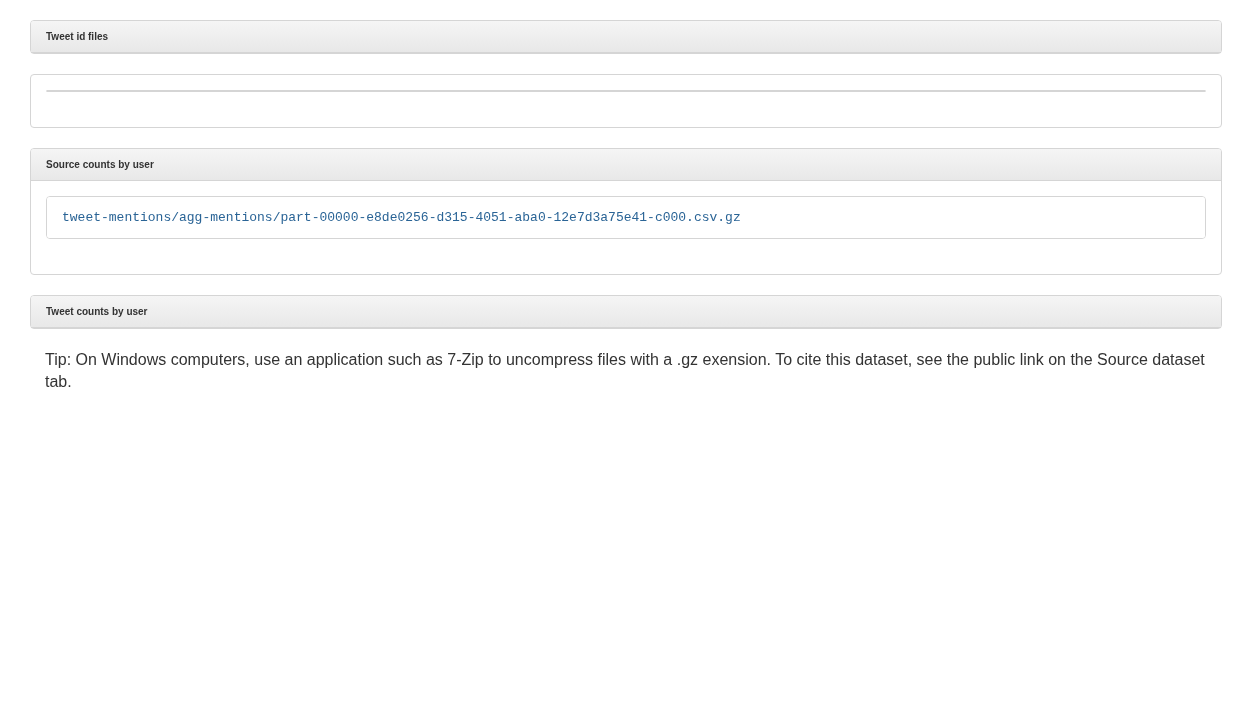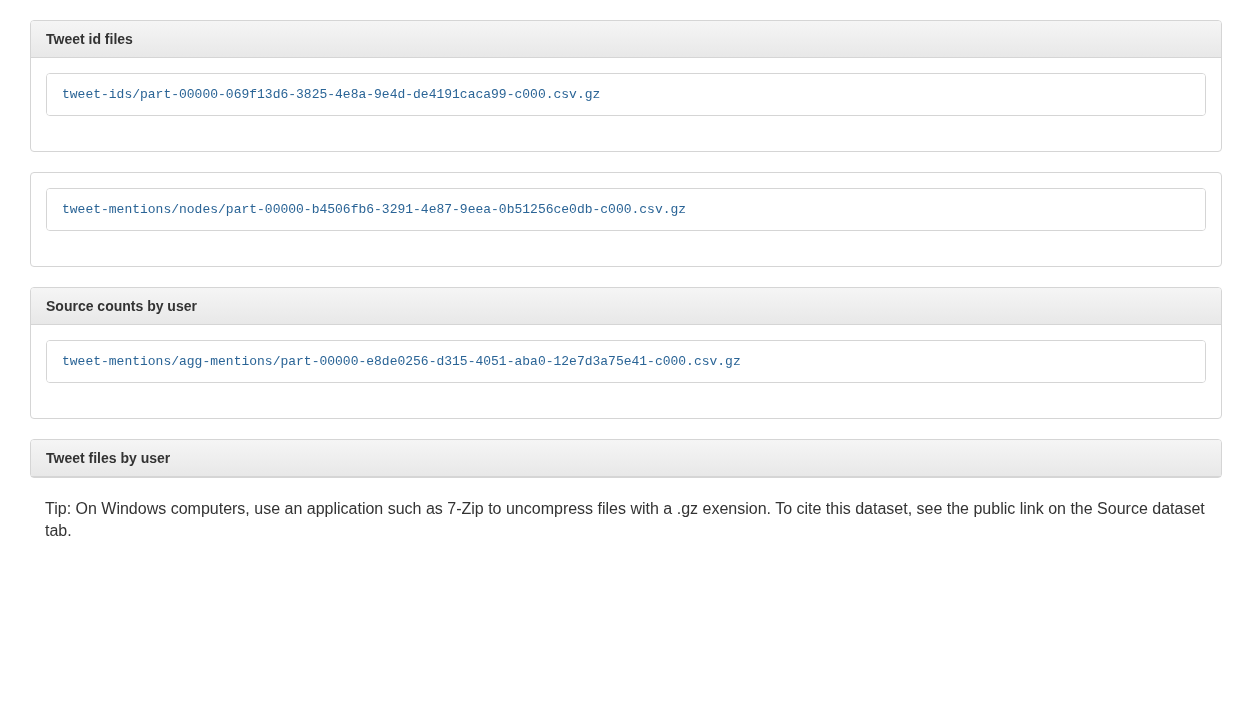--- a/index.html
+++ b/index.html
@@ -19,21 +19,21 @@
       background-color: #fff;
       border: 1px solid #d5d5d5;
       border-radius: 4px;
     }
     .panel-heading {
       padding: 10px 15px;
       border-bottom: 1px solid #d5d5d5;
       border-top-left-radius: 3px;
       border-top-right-radius: 3px;
       background-image: linear-gradient(to bottom, #f5f5f5 0%, #e8e8e8 100%);
-      font-size: 14px;
+      font-size: 10px;
       font-weight: 700;
       color: #333;
     }
     .panel-body {
       padding: 15px;
     }
     .list-group {
       margin-bottom: 20px;
       padding-left: 0;
       border: 1px solid #d5d5d5;
@@ -59,41 +59,35 @@
       font-size: 16px;
       color: #333;
       line-height: 1.4;
     }
   </style>
 </head>
 <body>
 
 <div class="panel">
   <div class="panel-heading">Tweet id files</div>
-  <div class="panel-body">
-    <div class="list-group">
-      <a class="list-group-item">tweet-ids/part-00000-069f13d6-3825-4e8a-9e4d-de4191caca99-c000.csv.gz</a>
-    </div>
-  </div>
 </div>
 
 <div class="panel">
   <div class="panel-body">
     <div class="list-group">
-      <a class="list-group-item">tweet-mentions/nodes/part-00000-b4506fb6-3291-4e87-9eea-0b51256ce0db-c000.csv.gz</a>
     </div>
   </div>
 </div>
 
 <div class="panel">
   <div class="panel-heading">Source counts by user</div>
   <div class="panel-body">
     <div class="list-group">
       <a class="list-group-item">tweet-mentions/agg-mentions/part-00000-e8de0256-d315-4051-aba0-12e7d3a75e41-c000.csv.gz</a>
     </div>
   </div>
 </div>
 
 <div class="panel">
-  <div class="panel-heading">Tweet files by user</div>
+  <div class="panel-heading">Tweet counts by user</div>
 </div>
 
 <p class="tip">Tip: On Windows computers, use an application such as 7-Zip to uncompress files with a .gz exension. To cite this dataset, see the public link on the Source dataset tab.</p>
 
 </body></html>

